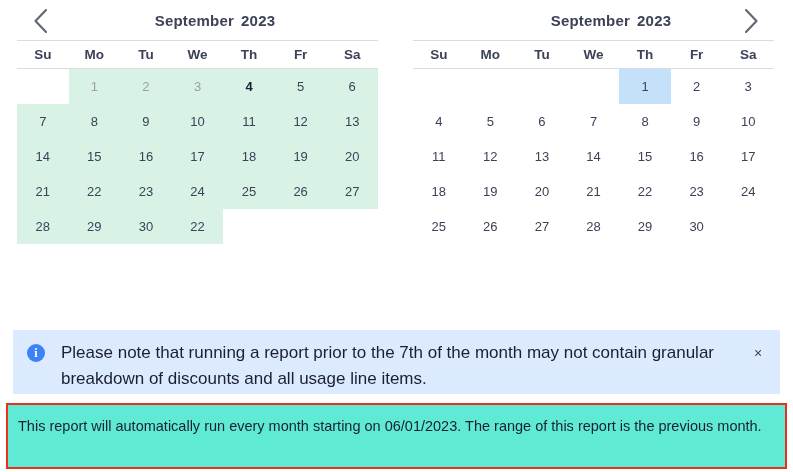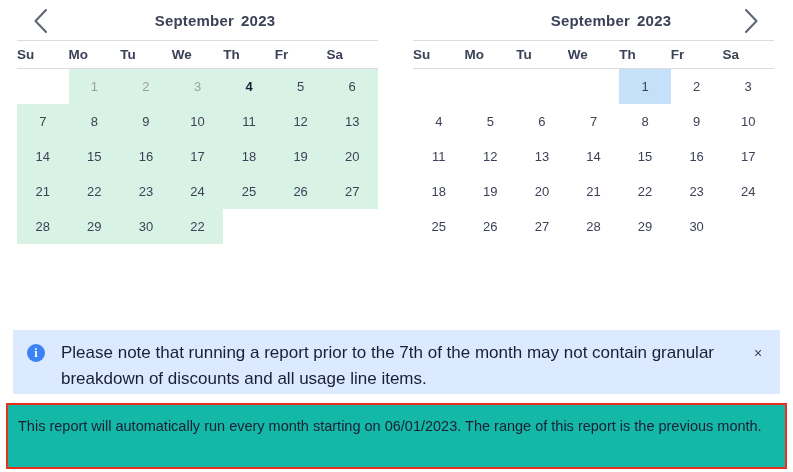--- a/index.html
+++ b/index.html
@@ -75,20 +75,21 @@
     border-bottom: 1px solid #dcdcdc;
     height: 29px;
   }
   .weekdays {
     display: grid;
     grid-template-columns: repeat(7, 1fr);
     height: 27px;
     align-items: center;
   }
   .weekday {
+    text-align: center;
     font-size: 13.5px;
     font-weight: bold;
     color: #3c4257;
   }
 
   
   .days {
     display: grid;
     grid-template-columns: repeat(7, 1fr);
     grid-auto-rows: 35px;
@@ -163,21 +164,21 @@
   }
 
   
   #schedule-note {
     position: absolute;
     left: 6px;
     top: 403px;
     width: 781px;
     height: 66px;
     border: 2px solid #e8301c;
-    background: #14b8a6;
+    background: #5eead4;
     padding: 8px 12px 8px 10px;
     font-size: 14.5px;
     line-height: 27px;
     color: #1a1f36;
   }
 </style>
 </head>
 <body>
 
 <div id="calendars">

